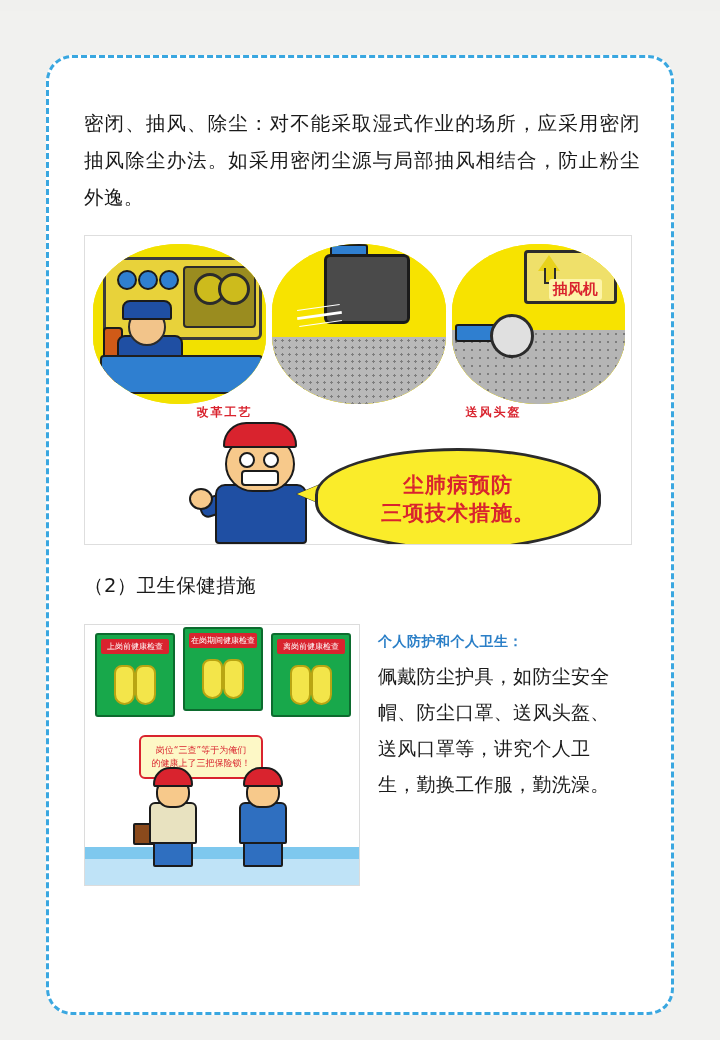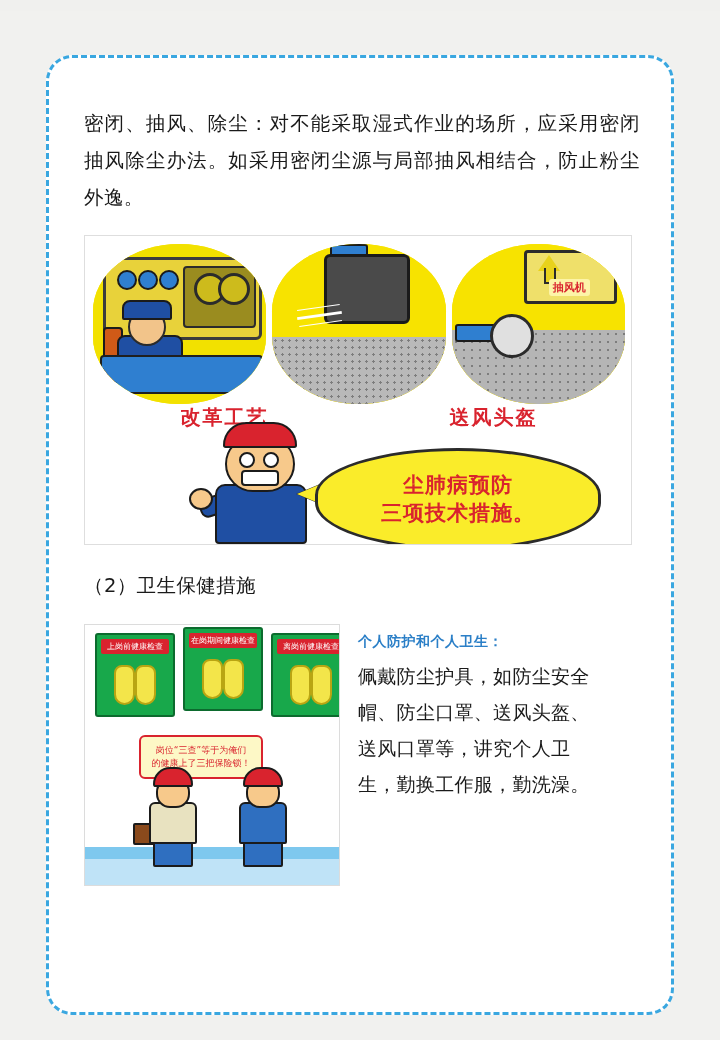--- a/index.html
+++ b/index.html
@@ -152,21 +152,21 @@
     border-left: 11px solid transparent; border-right: 11px solid transparent;
     border-bottom: 16px solid #e8d21c;
   }
   .p3-arrow-stem {
     position:absolute; left: 53.2%; top: 15%; width: 8px; height: 14px;
     background: #e8d21c; border: 2px solid #2b2b2b; border-top: none;
   }
   .p3-label {
     position:absolute; left: 56%; top: 22%;
     font-family: "DejaVu Sans", sans-serif;
-    font-size: 11px; color: #d9232e; font-weight: bold;
+    font-size: 15px; color: #d9232e; font-weight: bold;
     background: #fdf4a8; padding: 1px 4px; border-radius: 3px;
   }
   .p3-ground {
     position:absolute; left: 0; bottom: 0; width: 100%; height: 46%;
     background: #b5b5b5;
   }
   .p3-ground::after {
     content:""; position:absolute; inset:0;
     background-image: radial-gradient(#7d7d7d 1.2px, transparent 1.3px);
     background-size: 8px 8px;
@@ -185,21 +185,21 @@
     left: 8px;
     top: 168px;
     width: 532px;
     display: flex;
     gap: 6px;
   }
   .caption {
     flex: 1;
     text-align: center;
     font-family: "DejaVu Serif", serif;
-    font-size: 20px;
+    font-size: 12px;
     font-weight: bold;
     color: #d9232e;
     letter-spacing: 2px;
   }
 
   .bubble {
     position: absolute;
     left: 230px;
     top: 212px;
     width: 280px;
@@ -272,21 +272,21 @@
   
   .fig2-row {
     position: relative;
     margin-top: 14px;
     display: flex;
     gap: 18px;
     align-items: flex-start;
   }
   .figure2 {
     position: relative;
-    width: 256px;
+    width: 276px;
     height: 262px;
     background: #ffffff;
     border: 1px solid #dcdcdc;
     box-sizing: border-box;
     overflow: hidden;
   }
   .f2-sky { position:absolute; inset:0; background:#ffffff; }
   .f2-ground {
     position:absolute; left:0; bottom:0; width:100%; height: 26px;
     background:#bfe3f7;

